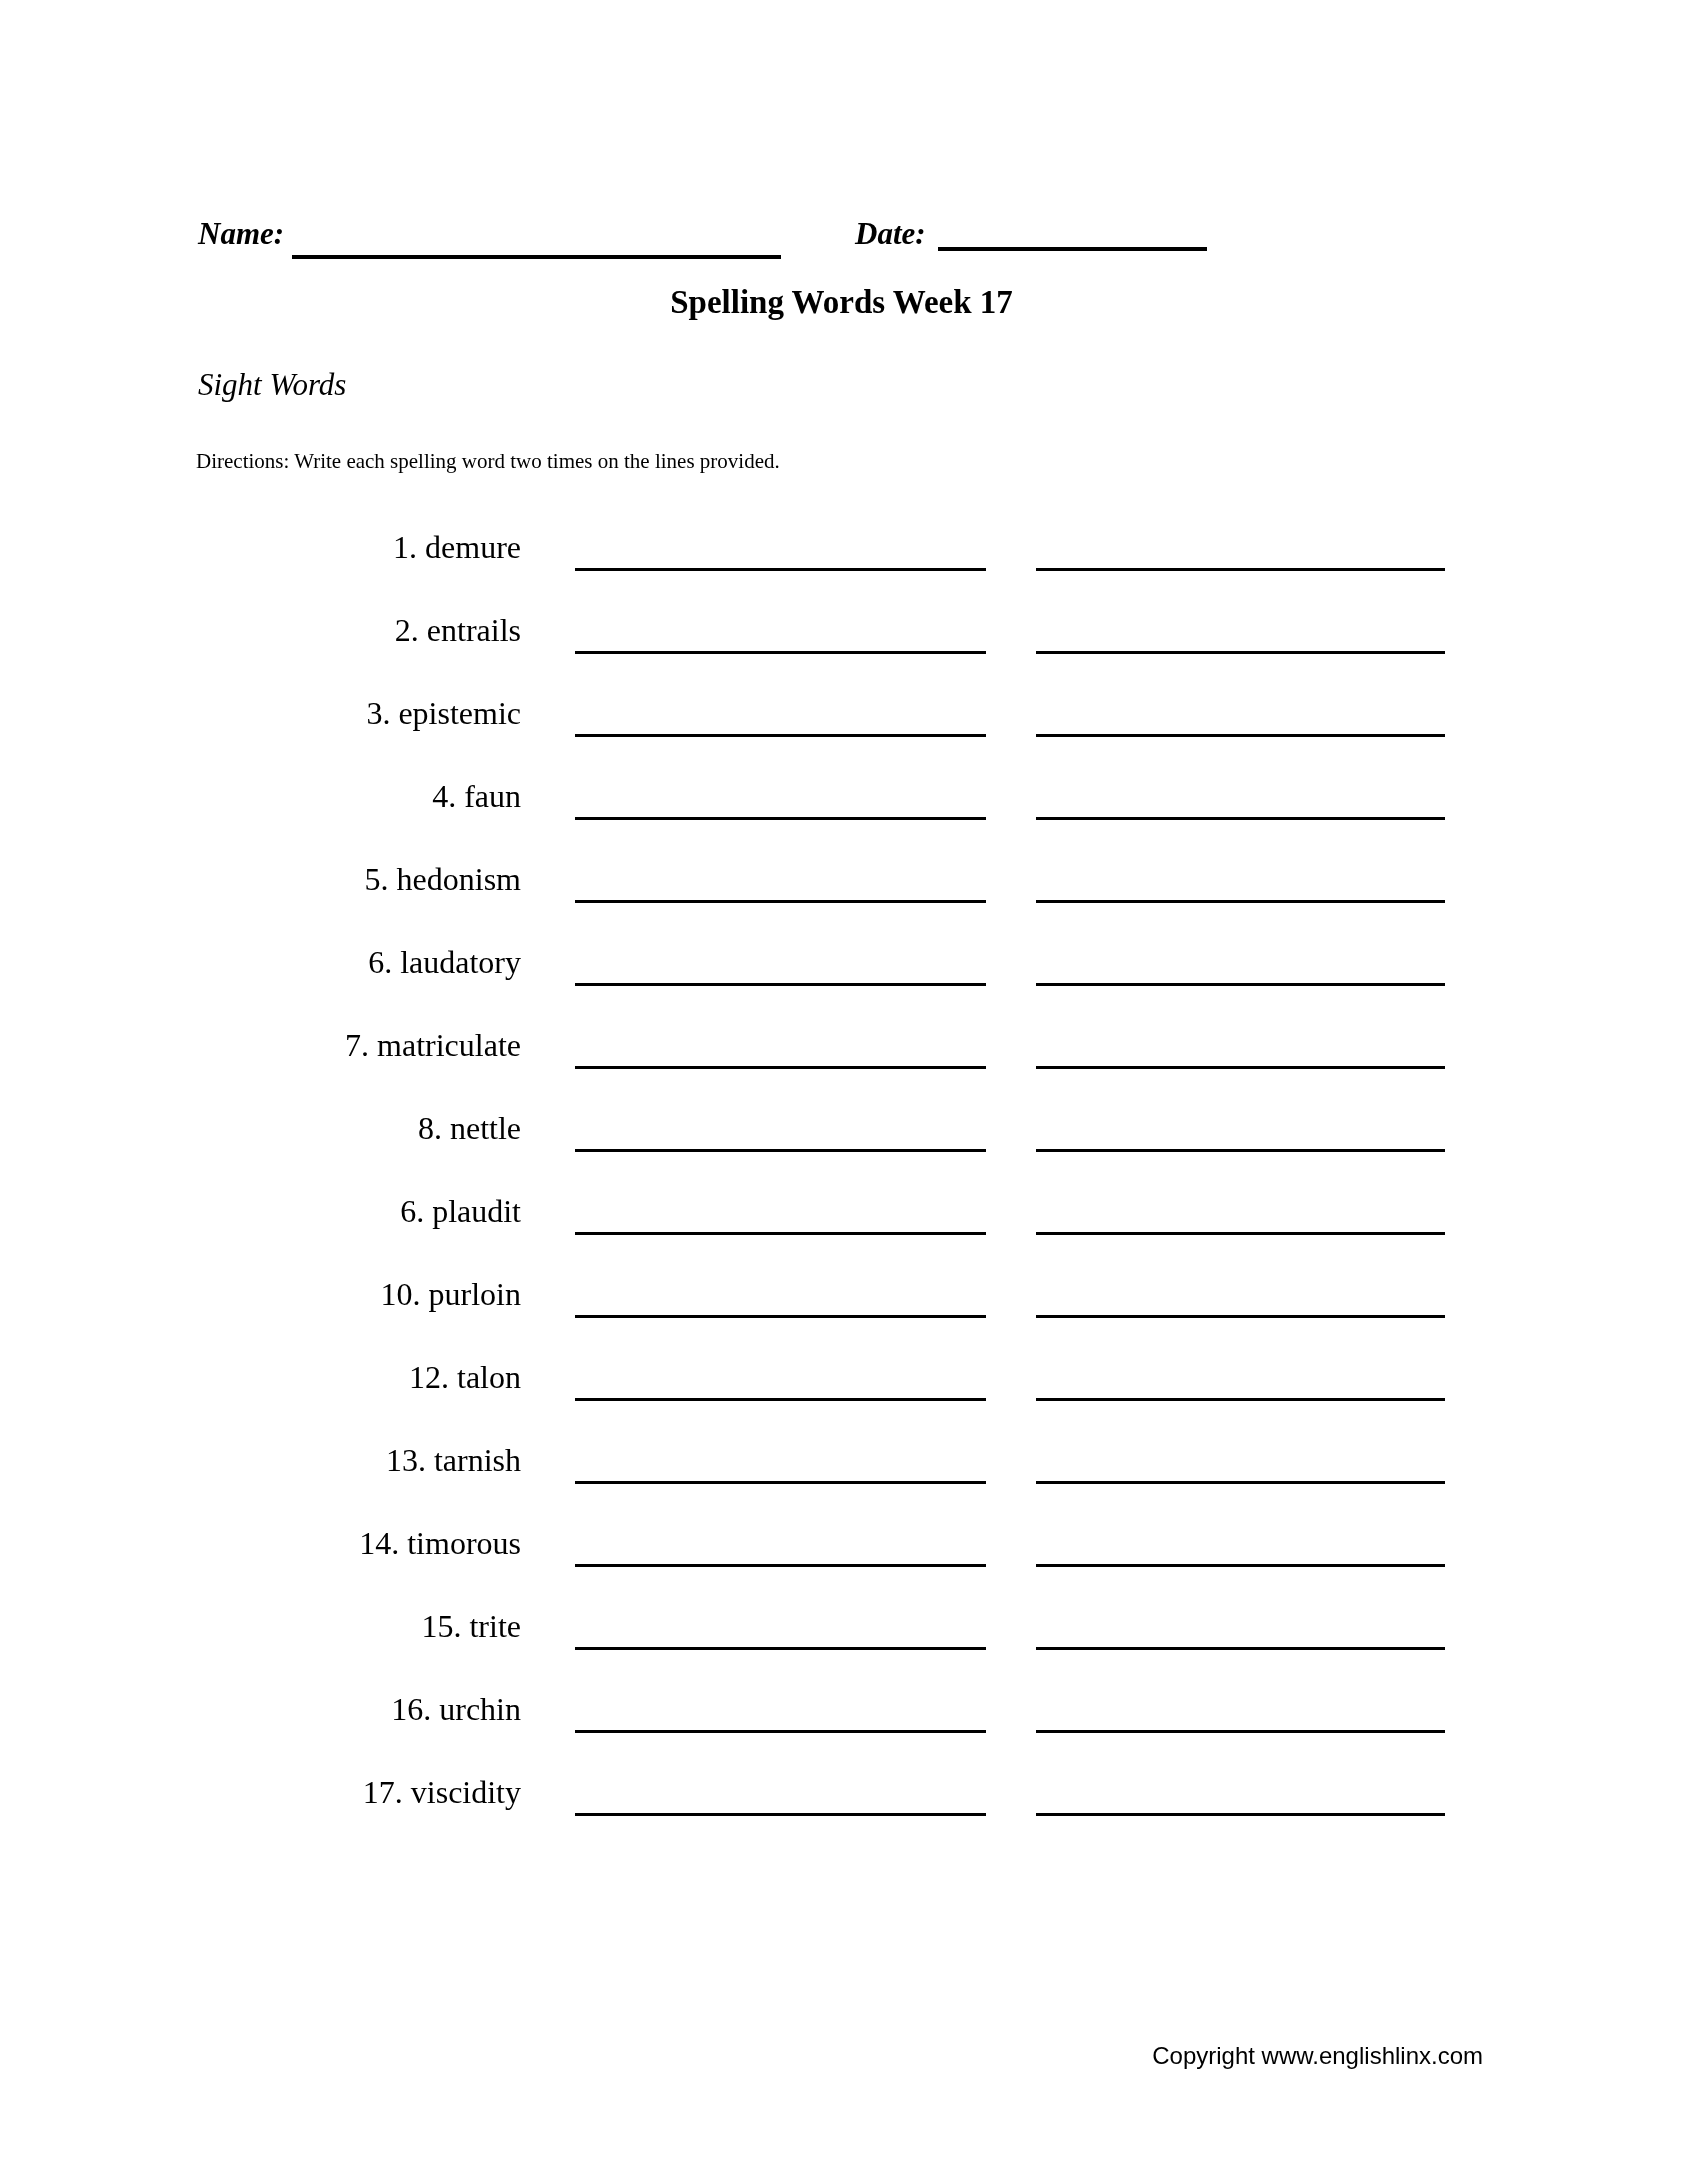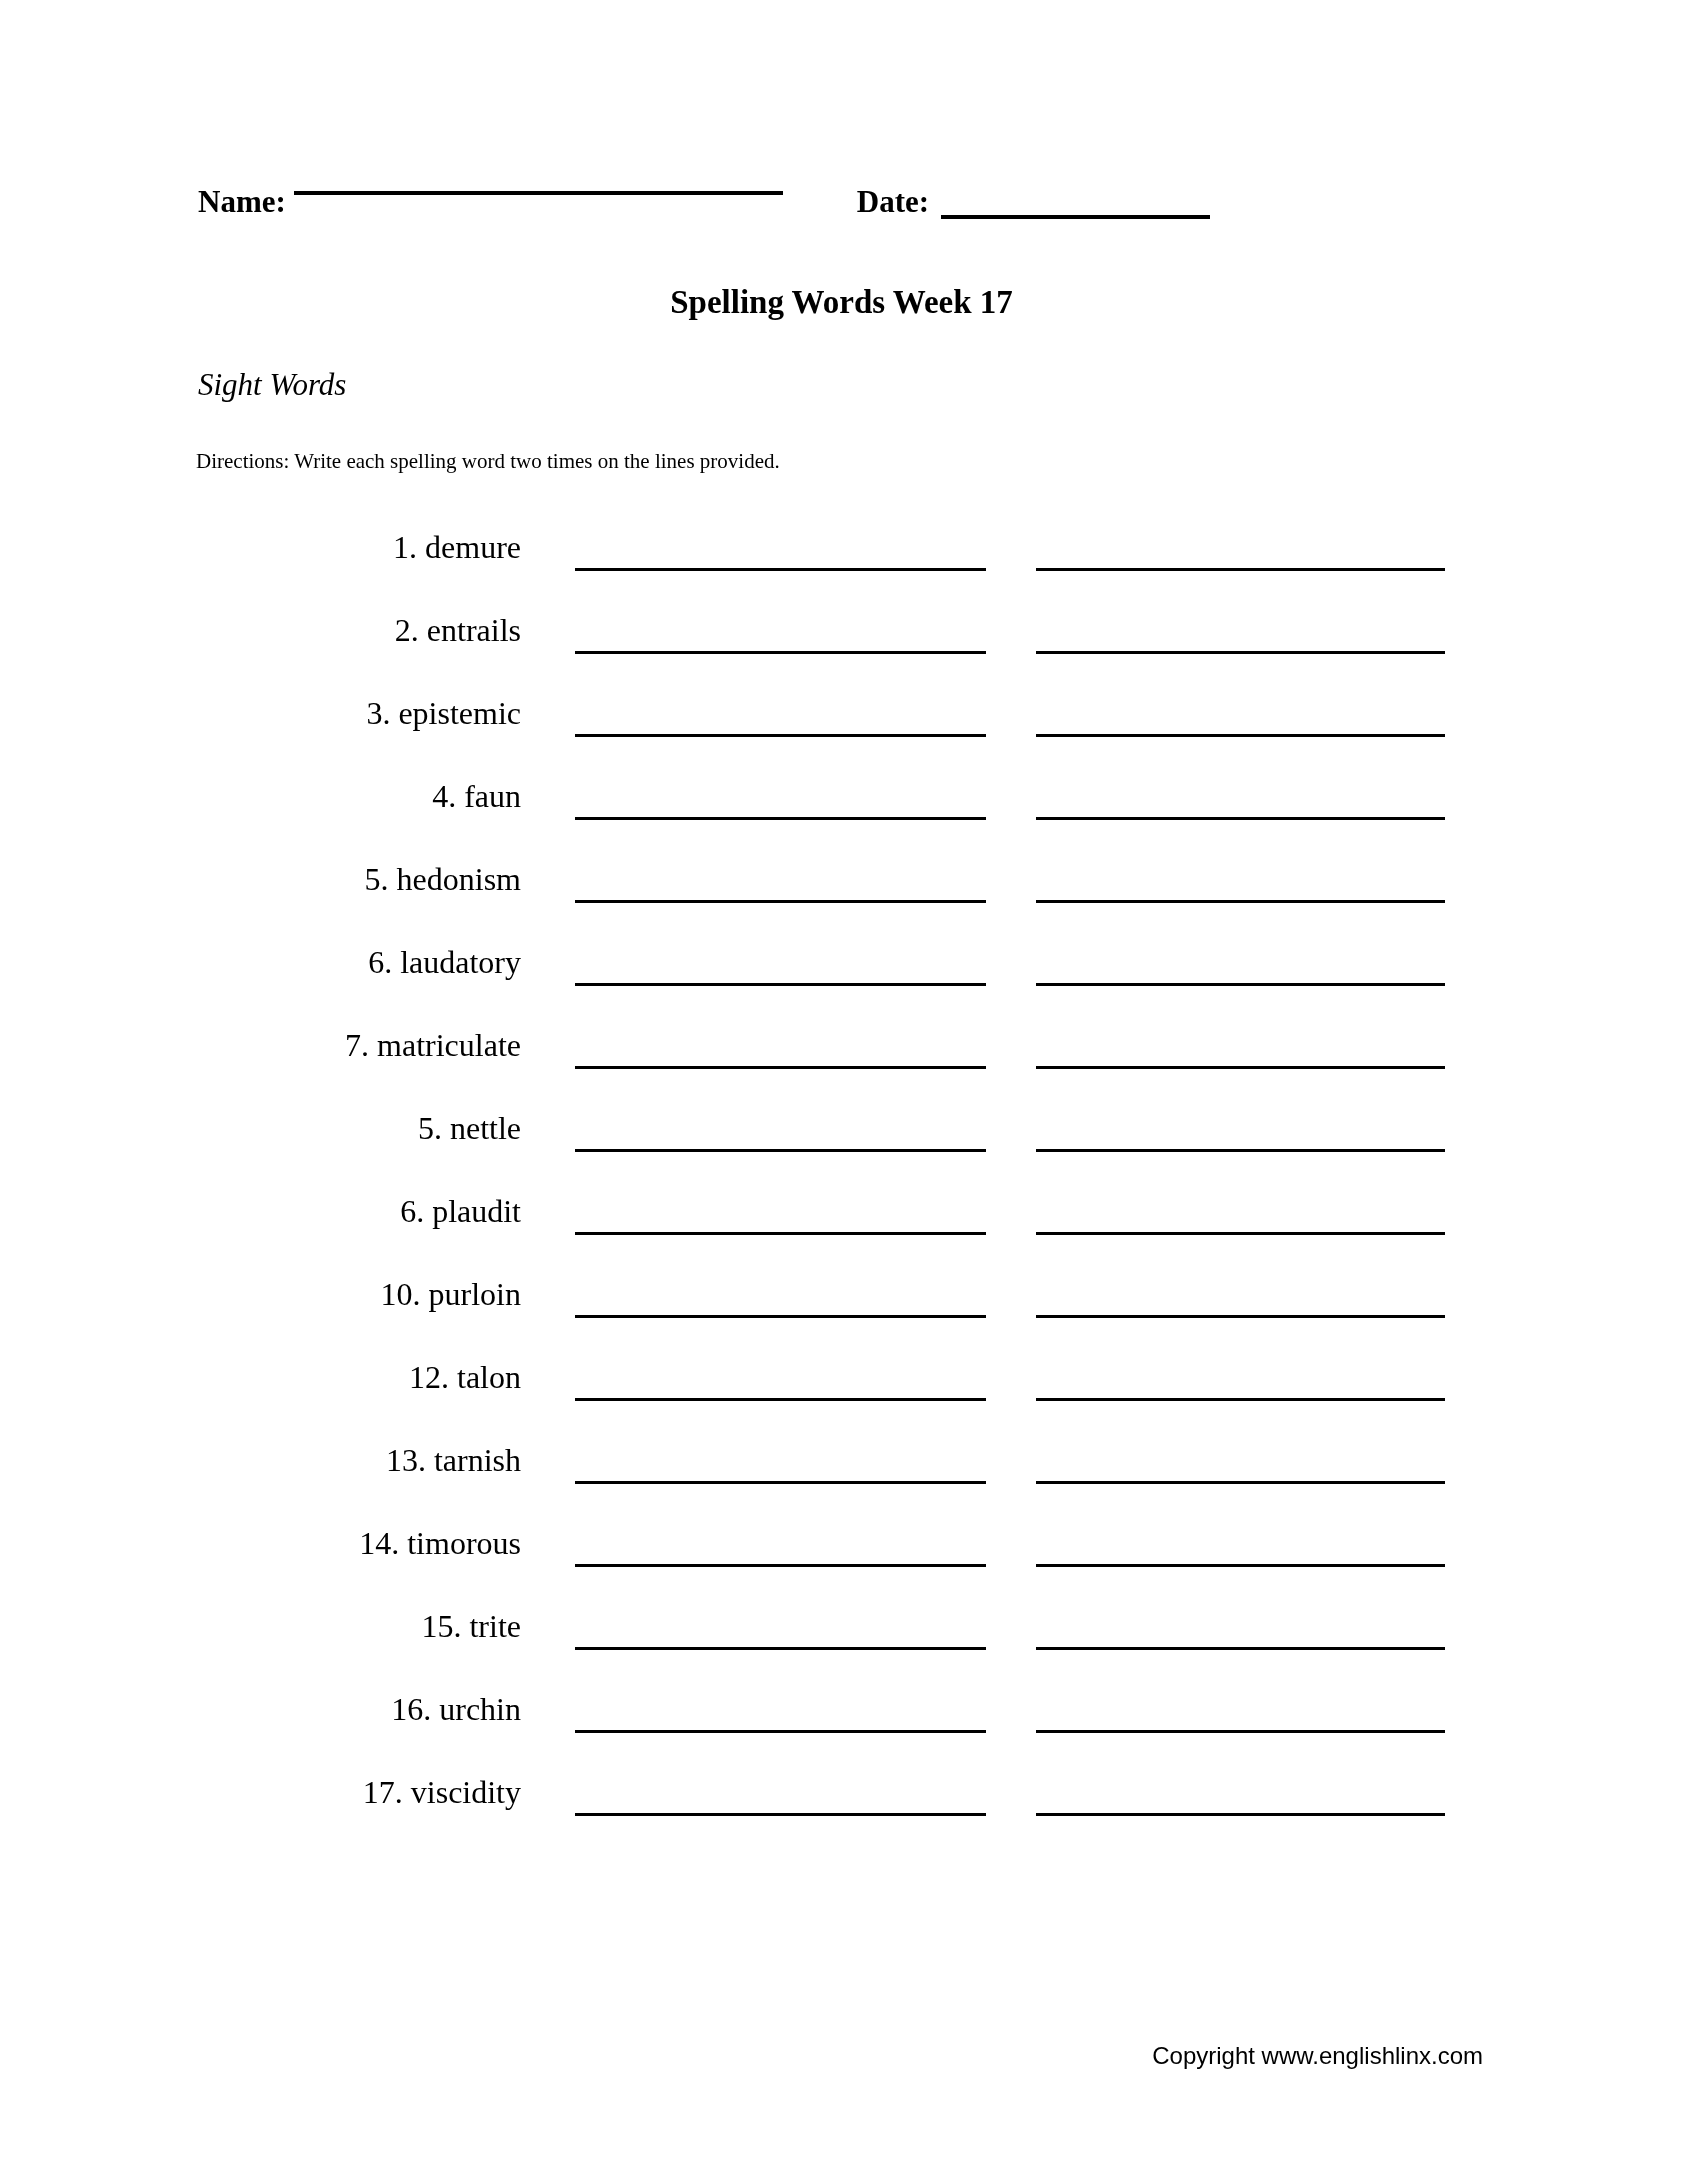--- a/index.html
+++ b/index.html
@@ -10,24 +10,25 @@
     background: #ffffff;
     color: #000000;
     font-family: "Liberation Serif", serif;
     overflow: hidden;
   }
 
   
   .header-row {
     position: absolute;
     left: 198px;
-    top: 184px;
+    top: 216px;
     display: flex;
-    align-items: flex-start;
+    align-items: flex-end;
     white-space: nowrap;
+    font-style: italic;
   }
   .hdr-label { font-size: 31px; font-weight: bold; }
   .write-line {
     display: inline-block;
     height: 0;
     border-bottom: 4px solid #000;
     position: relative;
     top: 7px;
   }
   .name-line { width: 489px; margin-left: 8px; }
@@ -149,21 +150,21 @@
       <span class="answer-line second"></span>
     </div>
 
     <div class="word-row">
       <span class="word-label">7. matriculate</span>
       <span class="answer-line first"></span>
       <span class="answer-line second"></span>
     </div>
 
     <div class="word-row">
-      <span class="word-label">5. nettle</span>
+      <span class="word-label">8. nettle</span>
       <span class="answer-line first"></span>
       <span class="answer-line second"></span>
     </div>
 
     <div class="word-row">
       <span class="word-label">6. plaudit</span>
       <span class="answer-line first"></span>
       <span class="answer-line second"></span>
     </div>
 

